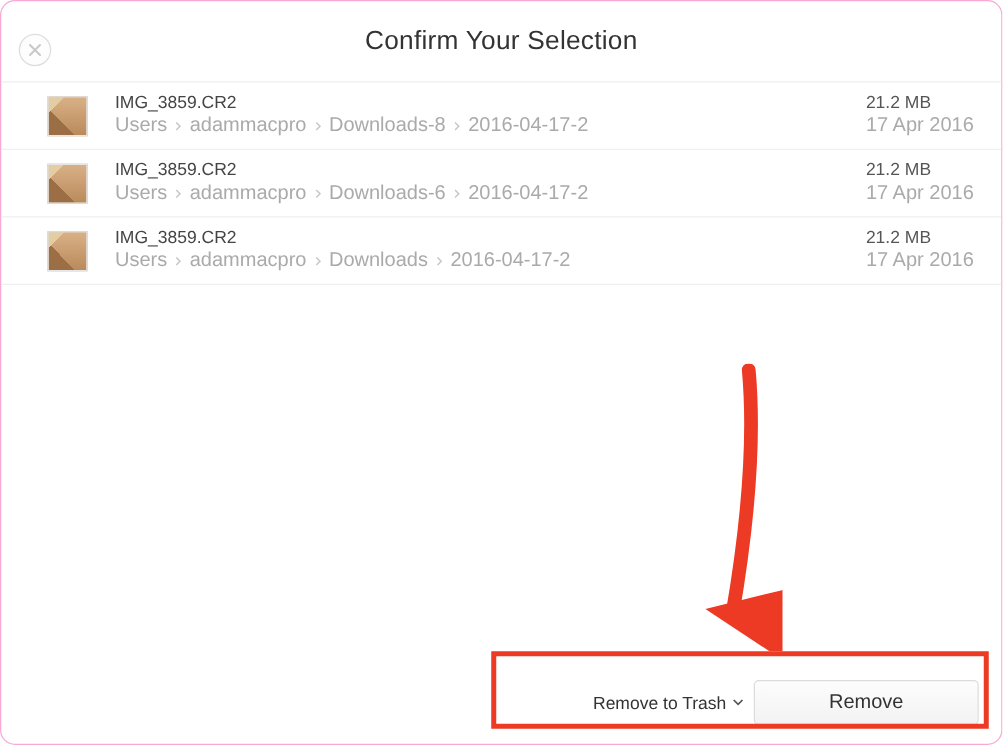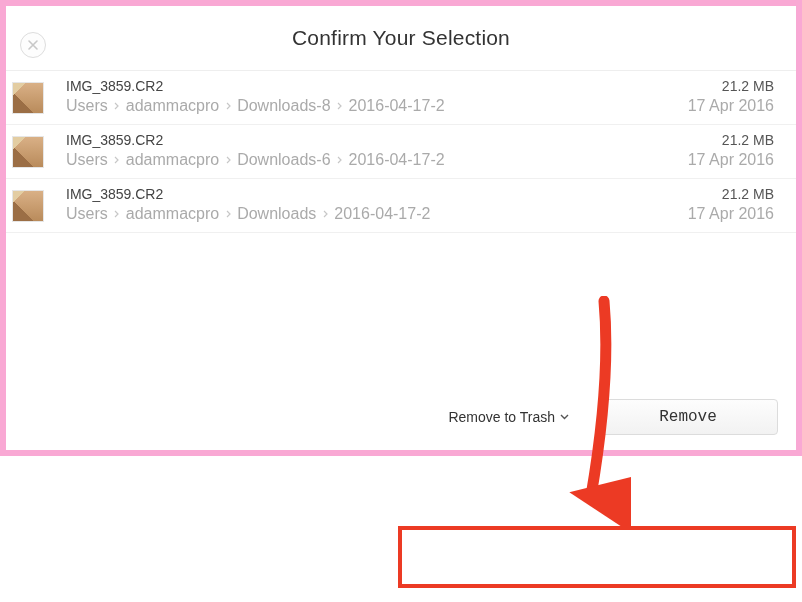--- a/index.html
+++ b/index.html
@@ -8,23 +8,23 @@
     width: 802px;
     height: 602px;
     font-family: -apple-system, "Helvetica Neue", Helvetica, Arial, sans-serif;
     background: #fff;
     overflow: hidden;
   }
   .window {
     position: relative;
     box-sizing: border-box;
     width: 802px;
-    height: 456px;
-    border: 6px solid #f9a8d4;
-    border-radius: 0;
+    height: 596px;
+    border: 1px solid #f9a8d4;
+    border-radius: 12px;
     background: #fff;
     display: flex;
     flex-direction: column;
   }
   .header {
     position: relative;
     height: 64px;
     border-bottom: 1px solid #eee;
     display: flex;
     align-items: center;
@@ -53,21 +53,21 @@
   }
 
   .list {
     flex: 1;
     overflow: auto;
   }
   .row {
     display: flex;
     align-items: center;
     height: 54px;
-    padding: 0 22px 0 6px;
+    padding: 0 22px 0 37px;
     border-bottom: 1px solid #f0f0f0;
     box-sizing: border-box;
   }
   .thumb {
     width: 32px;
     height: 32px;
     margin-right: 22px;
     flex: 0 0 auto;
     background:
       linear-gradient(135deg, #e3cda2 0 20%, transparent 20%),
@@ -104,21 +104,20 @@
   }
   .breadcrumb .sep {
     width: 6px;
     height: 6px;
     display: inline-flex;
     align-items: center;
     justify-content: center;
   }
   .breadcrumb .sep svg { display: block; }
   .right {
-    text-align: right;
     flex: 0 0 auto;
     display: flex;
     flex-direction: column;
     justify-content: center;
   }
   .size {
     font-size: 14px;
     color: #555;
     line-height: 1.2;
   }
@@ -133,21 +132,21 @@
     height: 66px;
     display: flex;
     align-items: center;
     justify-content: flex-end;
     padding-right: 18px;
     box-sizing: border-box;
   }
   .action-group {
     display: flex;
     align-items: center;
-    gap: 29px;
+    gap: 8px;
   }
   .trash-select {
     font-size: 14px;
     color: #333;
     display: flex;
     align-items: center;
     gap: 5px;
     cursor: pointer;
   }
   .trash-select .caret {
@@ -155,21 +154,20 @@
   }
   .remove-btn {
     width: 180px;
     height: 36px;
     border: 1px solid #dcdcdc;
     background: linear-gradient(#fdfdfd, #f2f2f2);
     border-radius: 4px;
     font-size: 16px;
     color: #333;
     cursor: pointer;
-    font-family: Liberation Mono, monospace;
   }
 
   
   .annot-box {
     position: absolute;
     border: 4px solid #ec3a24;
     pointer-events: none;
     box-sizing: border-box;
   }
   .annot-arrow {

